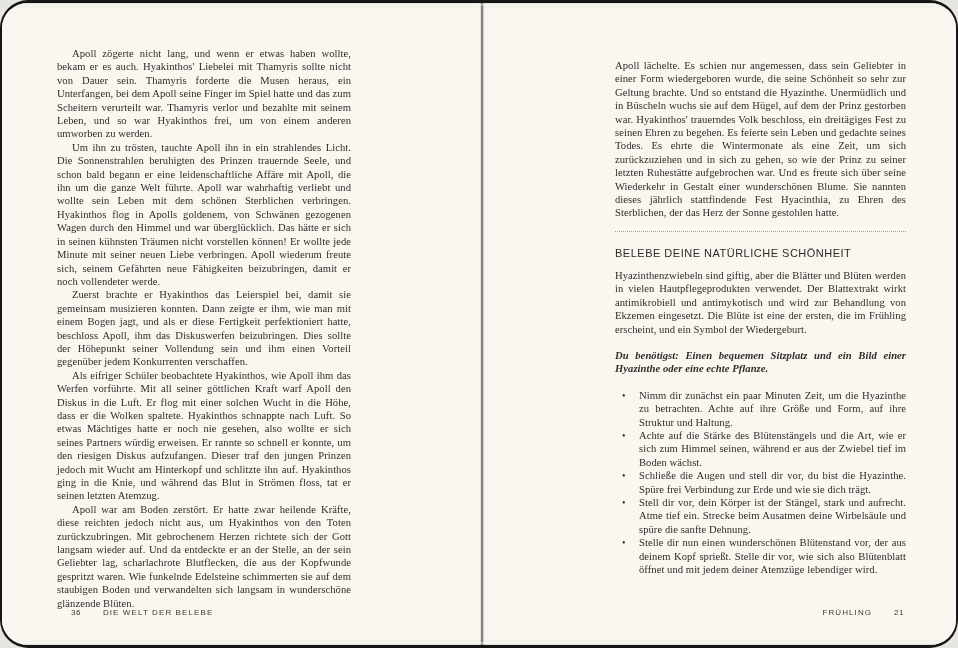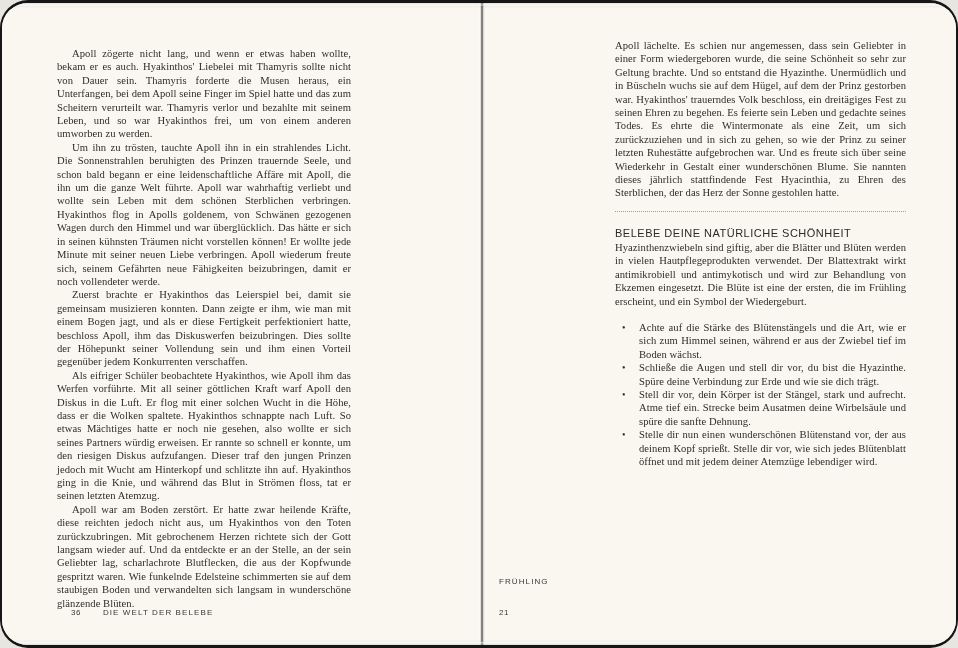--- a/index.html
+++ b/index.html
@@ -14,54 +14,54 @@
     border-radius:28px;
   }
   
   .spread::before,.spread::after{
     content:"";position:absolute;left:0;right:0;height:5px;z-index:5;pointer-events:none;
   }
   .spread::before{top:0;background:linear-gradient(180deg,rgba(0,0,0,0.10),rgba(255,255,255,0.5) 40%,rgba(0,0,0,0.04) 70%,rgba(0,0,0,0) 100%);}
   .spread::after{bottom:0;background:linear-gradient(0deg,rgba(0,0,0,0.12),rgba(255,255,255,0.55) 45%,rgba(0,0,0,0.04) 75%,rgba(0,0,0,0) 100%);}
   .page{box-sizing:border-box;position:relative;background:#f9f7f0;}
   .page-left{width:477px;padding:44px 128px 0 55px;}
-  .page-right{flex:1;padding:36px 50px 0 130px;}
+  .page-right{flex:1;padding:56px 50px 0 130px;}
   .spine{
     width:6px;align-self:stretch;flex:0 0 6px;
     background:linear-gradient(90deg,rgba(0,0,0,0) 0%,rgba(255,255,255,0.7) 18%,rgba(0,0,0,0.30) 38%,#23211e 50%,rgba(0,0,0,0.30) 62%,rgba(0,0,0,0.05) 82%,rgba(0,0,0,0) 100%);
   }
   .para{
     margin:0;font-size:10.6px;line-height:13.4px;text-align:justify;
     hyphens:auto;-webkit-hyphens:auto;letter-spacing:0.05px;
   }
   .para.indent{text-indent:15px;}
   .divider{border:0;border-top:1px dotted #a39e92;margin:11px 0 0 0;}
   .section-heading{
-    margin:15px 0 2px 0;font-family:"Liberation Sans","DejaVu Sans",sans-serif;
+    margin:15px 0 10px 0;font-family:"Liberation Sans","DejaVu Sans",sans-serif;
     font-size:11px;font-weight:400;letter-spacing:0.5px;color:#2c2a26;
   }
   .intro{}
   .note{margin-top:13px;font-style:italic;font-weight:600;}
   .bullets{margin:13px 0 0 0;padding:0;list-style:none;}
   .bullets li{
     position:relative;margin:0;padding-left:24px;
     font-size:10.6px;line-height:13.4px;text-align:justify;
     hyphens:auto;-webkit-hyphens:auto;letter-spacing:0.05px;
   }
   .bullets li::before{
     content:"\2022";position:absolute;left:7px;top:0;font-size:10px;color:#2f2d29;
   }
   .footer{
     position:absolute;bottom:28px;left:14px;right:0;
     font-family:"Liberation Sans","DejaVu Sans",sans-serif;
     font-size:8px;letter-spacing:1.1px;color:#3a3833;
     display:flex;align-items:baseline;
   }
   .footer-left{padding-left:55px;gap:22px;}
-  .footer-right{padding-right:52px;justify-content:flex-end;gap:22px;flex-direction:column;}
+  .footer-right{padding-right:52px;justify-content:flex-end;gap:22px;}
   .pagenum{letter-spacing:0.5px;}
 </style>
 </head>
 <body>
 
 <div class="spread">
 
   <div class="page page-left">
     <p class="para indent">Apoll zögerte nicht lang, und wenn er etwas haben wollte, bekam er es auch. Hyakinthos' Liebelei mit Thamyris sollte nicht von Dauer sein. Thamyris forderte die Musen heraus, ein Unterfangen, bei dem Apoll seine Finger im Spiel hatte und das zum Scheitern verurteilt war. Thamyris verlor und bezahlte mit seinem Leben, und so war Hyakinthos frei, um von einem anderen umworben zu werden.</p>
     <p class="para indent">Um ihn zu trösten, tauchte Apoll ihn in ein strahlendes Licht. Die Sonnenstrahlen beruhigten des Prinzen trauernde Seele, und schon bald begann er eine leidenschaftliche Affäre mit Apoll, die ihn um die ganze Welt führte. Apoll war wahrhaftig verliebt und wollte sein Leben mit dem schönen Sterblichen verbringen. Hyakinthos flog in Apolls goldenem, von Schwänen gezogenen Wagen durch den Himmel und war überglücklich. Das hätte er sich in seinen kühnsten Träumen nicht vorstellen können! Er wollte jede Minute mit seiner neuen Liebe verbringen. Apoll wiederum freute sich, seinem Gefährten neue Fähigkeiten beizubringen, damit er noch vollendeter werde.</p>
@@ -79,26 +79,28 @@
 
   <div class="page page-right">
     <p class="para">Apoll lächelte. Es schien nur angemessen, dass sein Geliebter in einer Form wiedergeboren wurde, die seine Schönheit so sehr zur Geltung brachte. Und so entstand die Hyazinthe. Unermüdlich und in Büscheln wuchs sie auf dem Hügel, auf dem der Prinz gestorben war. Hyakinthos' trauerndes Volk beschloss, ein dreitägiges Fest zu seinen Ehren zu begehen. Es feierte sein Leben und gedachte seines Todes. Es ehrte die Wintermonate als eine Zeit, um sich zurückzuziehen und in sich zu gehen, so wie der Prinz zu seiner letzten Ruhestätte aufgebrochen war. Und es freute sich über seine Wiederkehr in Gestalt einer wunderschönen Blume. Sie nannten dieses jährlich stattfindende Fest Hyacinthia, zu Ehren des Sterblichen, der das Herz der Sonne gestohlen hatte.</p>
 
     <hr class="divider">
 
     <h2 class="section-heading">BELEBE DEINE NATÜRLICHE SCHÖNHEIT</h2>
 
     <p class="para intro">Hyazinthenzwiebeln sind giftig, aber die Blätter und Blüten werden in vielen Hautpflegeprodukten verwendet. Der Blattextrakt wirkt antimikrobiell und antimykotisch und wird zur Behandlung von Ekzemen eingesetzt. Die Blüte ist eine der ersten, die im Frühling erscheint, und ein Symbol der Wiedergeburt.</p>
 
+    <p class="para note">Du benötigst: Einen bequemen Sitzplatz und ein Bild einer Hyazinthe oder eine echte Pflanze.</p>
 
     <ul class="bullets">
+      <li>Nimm dir zunächst ein paar Minuten Zeit, um die Hyazinthe zu betrachten. Achte auf ihre Größe und Form, auf ihre Struktur und Haltung.</li>
       <li>Achte auf die Stärke des Blütenstängels und die Art, wie er sich zum Himmel seinen, während er aus der Zwiebel tief im Boden wächst.</li>
-      <li>Schließe die Augen und stell dir vor, du bist die Hyazinthe. Spüre deine Verbindung zur Erde und wie sie dich trägt.</li>
+      <li>Schließe die Augen und stell dir vor, du bist die Hyazinthe. Spüre frei Verbindung zur Erde und wie sie dich trägt.</li>
       <li>Stell dir vor, dein Körper ist der Stängel, stark und aufrecht. Atme tief ein. Strecke beim Ausatmen deine Wirbelsäule und spüre die sanfte Dehnung.</li>
-      <li>Stelle dir nun einen wunderschönen Blütenstand vor, der aus deinem Kopf sprießt. Stelle dir vor, wie sich jedes Blütenblatt öffnet und mit jedem deiner Atemzüge lebendiger wird.</li>
+      <li>Stelle dir nun einen wunderschönen Blütenstand vor, der aus deinem Kopf sprießt. Stelle dir vor, wie sich also Blütenblatt öffnet und mit jedem deiner Atemzüge lebendiger wird.</li>
     </ul>
 
     <div class="footer footer-right">
       <span class="running-head">FRÜHLING</span>
       <span class="pagenum">21</span>
     </div>
   </div>
 
 </div>
 

